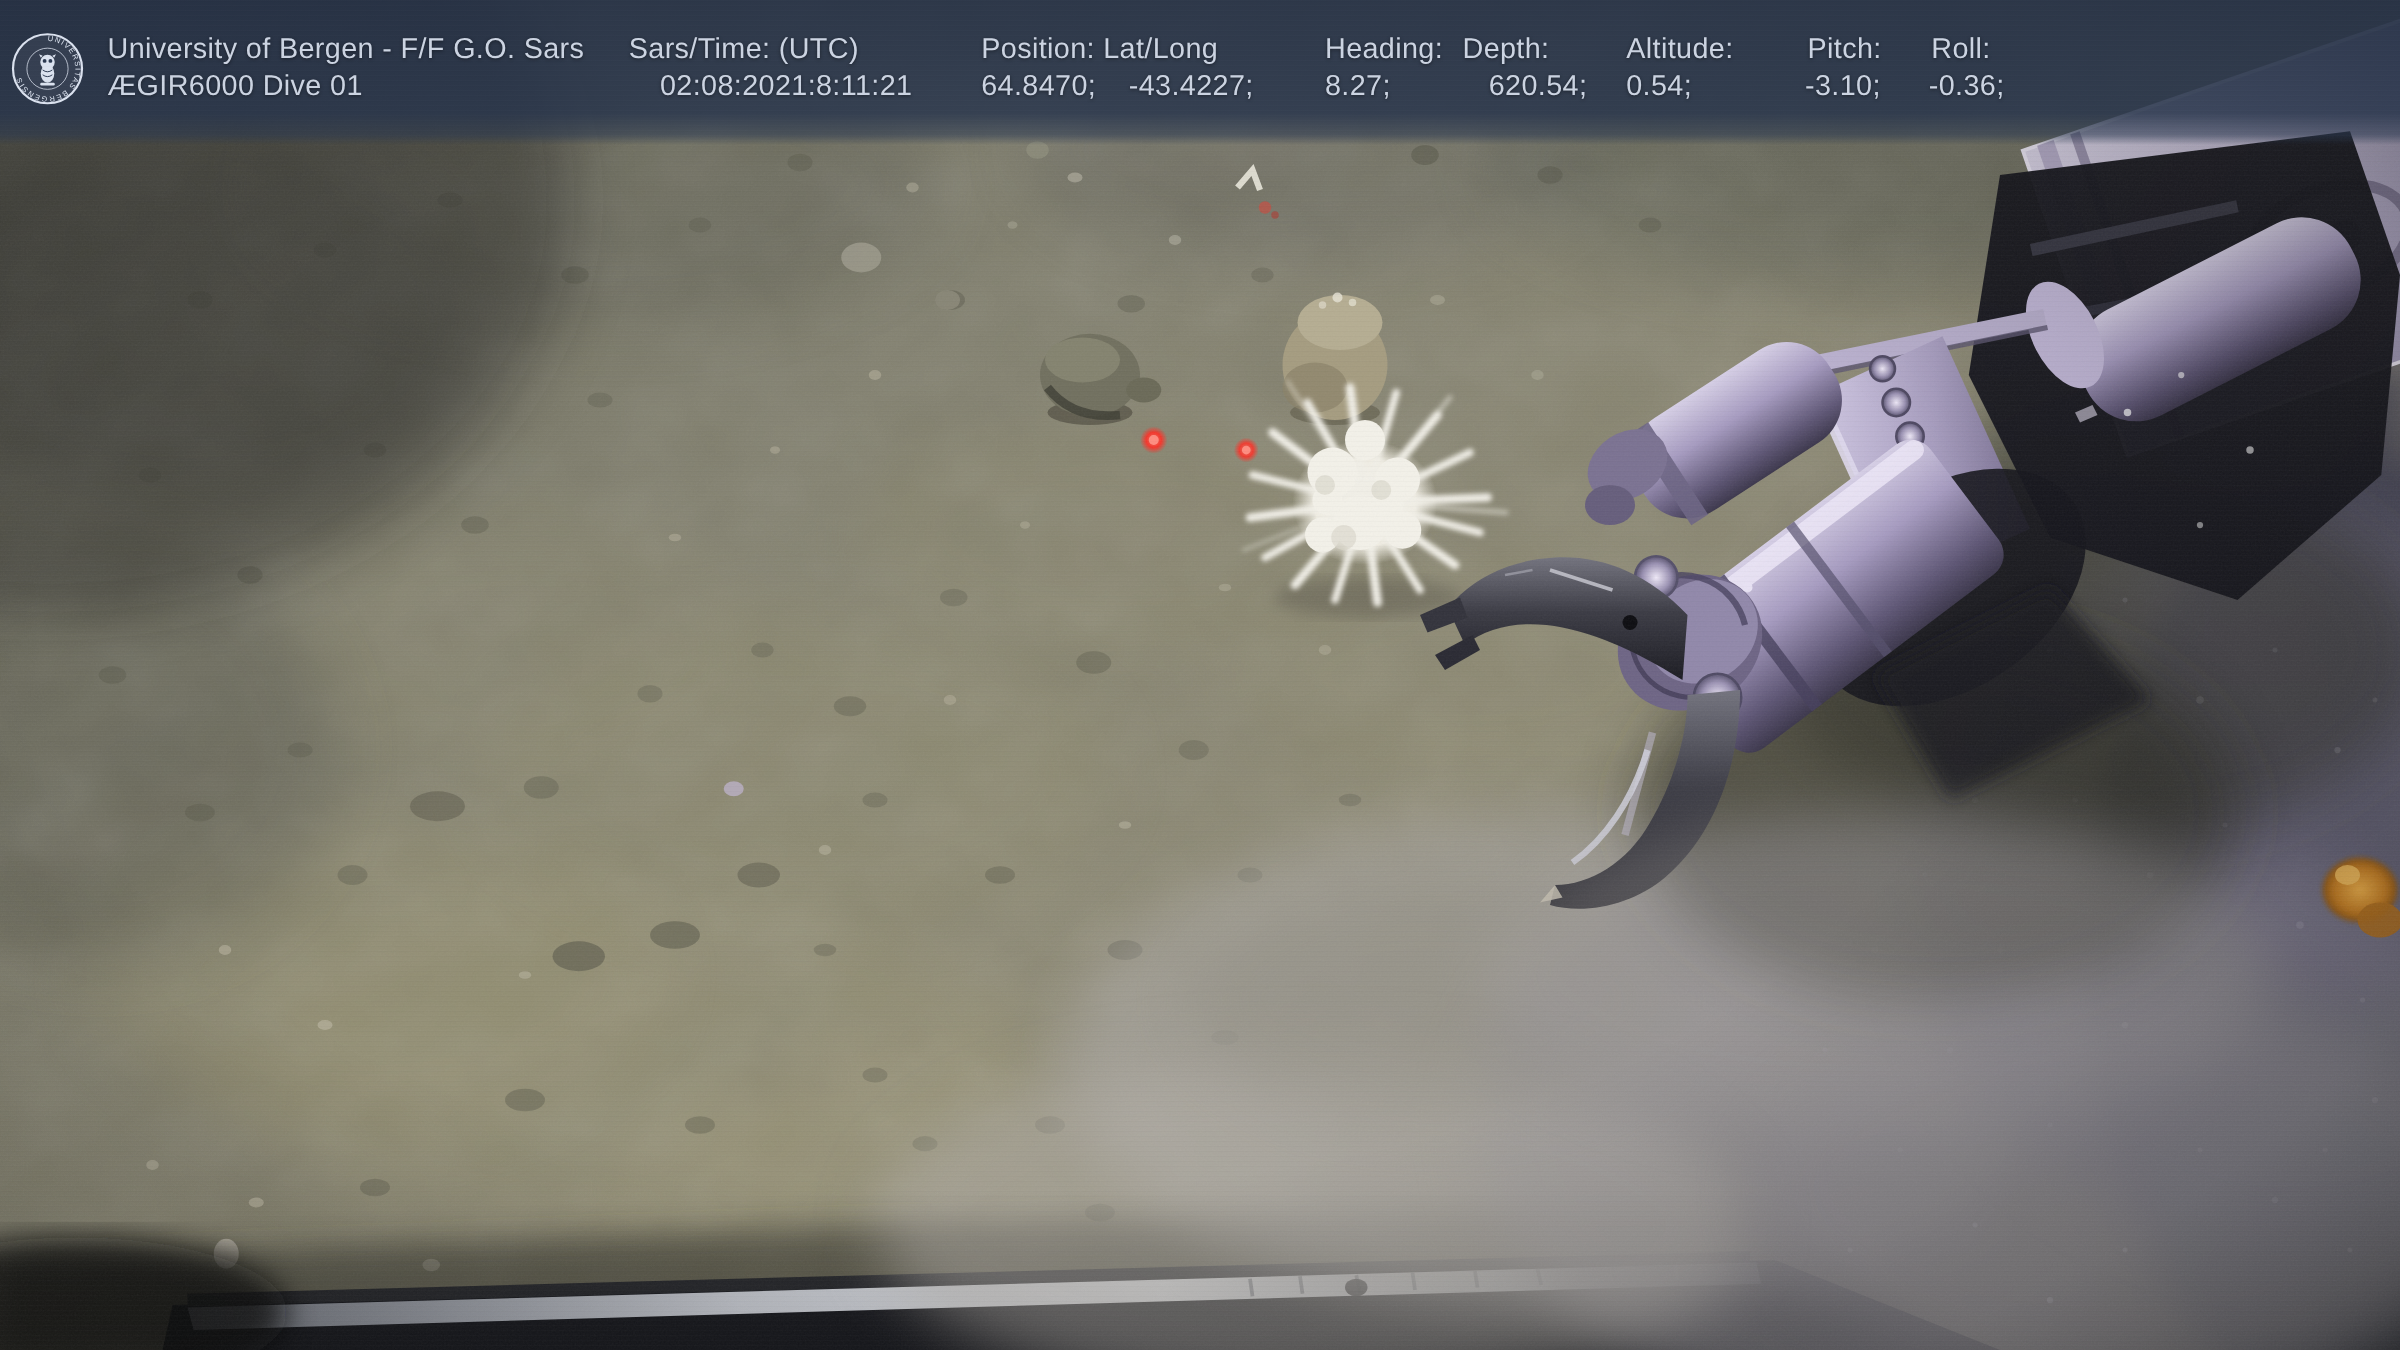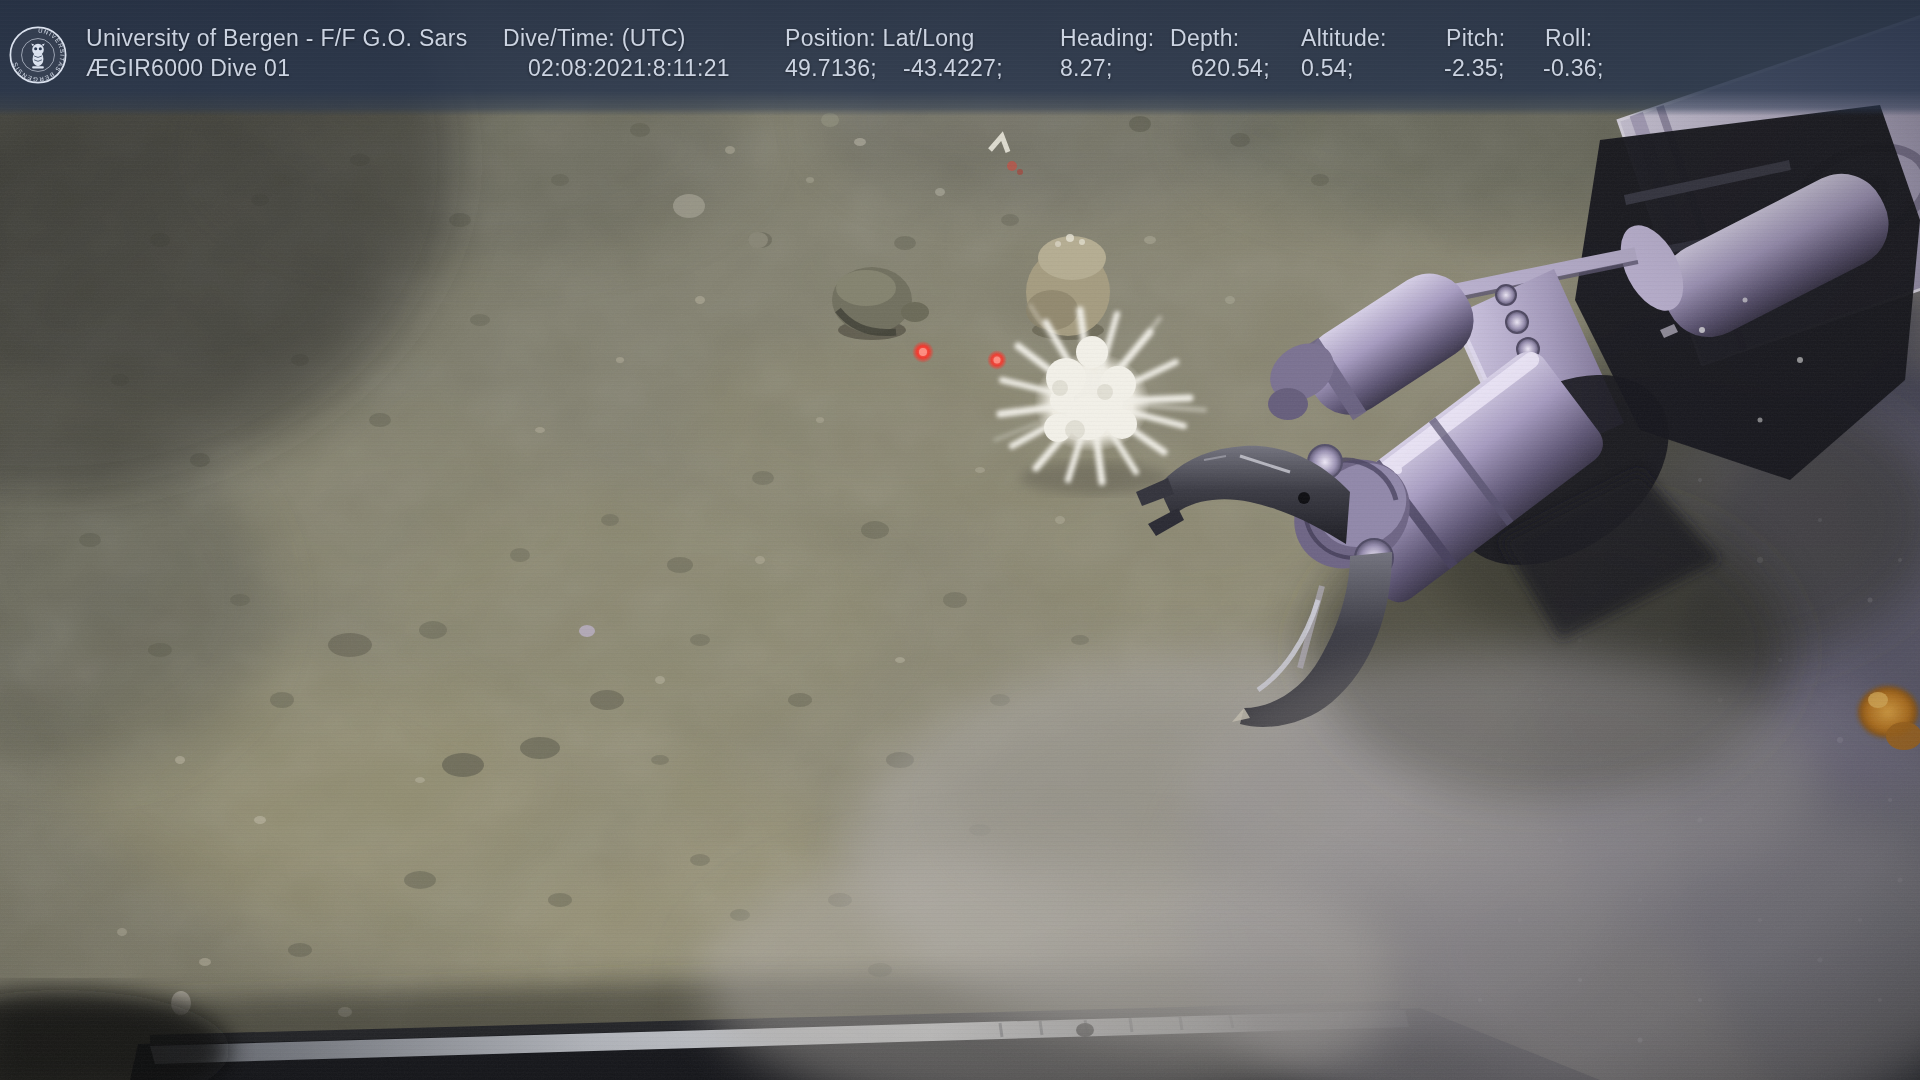--- a/index.html
+++ b/index.html
@@ -463,38 +463,38 @@
       <circle cx="29.6" cy="25.5" r="1.6" fill="#2c3a52"></circle>
       <circle cx="34.4" cy="25.5" r="1.6" fill="#2c3a52"></circle>
       <path d="M28,33 q4,3 8,0 M28,37 q4,3 8,0" stroke="#2c3a52" stroke-width=".8" fill="none"></path>
       <rect x="26" y="43.5" width="12" height="2.4" rx="1" fill="#dbe2ef"></rect>
     </g>
   </svg>
 
   <span class="t r1" style="left:86px">University of Bergen - F/F G.O. Sars</span>
   <span class="t r2" style="left:86px">ÆGIR6000 Dive 01</span>
 
-  <span class="t r1" style="left:503px">Dive/Time: (UTC)</span>
+  <span class="t r1" style="left:503px">Sars/Time: (UTC)</span>
   <span class="t r2" style="left:528px">02:08:2021:8:11:21</span>
 
   <span class="t r1" style="left:785px">Position: Lat/Long</span>
-  <span class="t r2" style="left:785px">49.7136;</span>
+  <span class="t r2" style="left:785px">64.8470;</span>
   <span class="t r2" style="left:903px">-43.4227;</span>
 
   <span class="t r1" style="left:1060px">Heading:</span>
   <span class="t r2" style="left:1060px">8.27;</span>
 
   <span class="t r1" style="left:1170px">Depth:</span>
   <span class="t r2" style="left:1191px">620.54;</span>
 
   <span class="t r1" style="left:1301px">Altitude:</span>
   <span class="t r2" style="left:1301px">0.54;</span>
 
   <span class="t r1" style="left:1446px">Pitch:</span>
-  <span class="t r2" style="left:1444px">-2.35;</span>
+  <span class="t r2" style="left:1444px">-3.10;</span>
 
   <span class="t r1" style="left:1545px">Roll:</span>
   <span class="t r2" style="left:1543px">-0.36;</span>
 </div>
 
 <div class="scan"></div>
 
 </div>
 
 </body></html>

